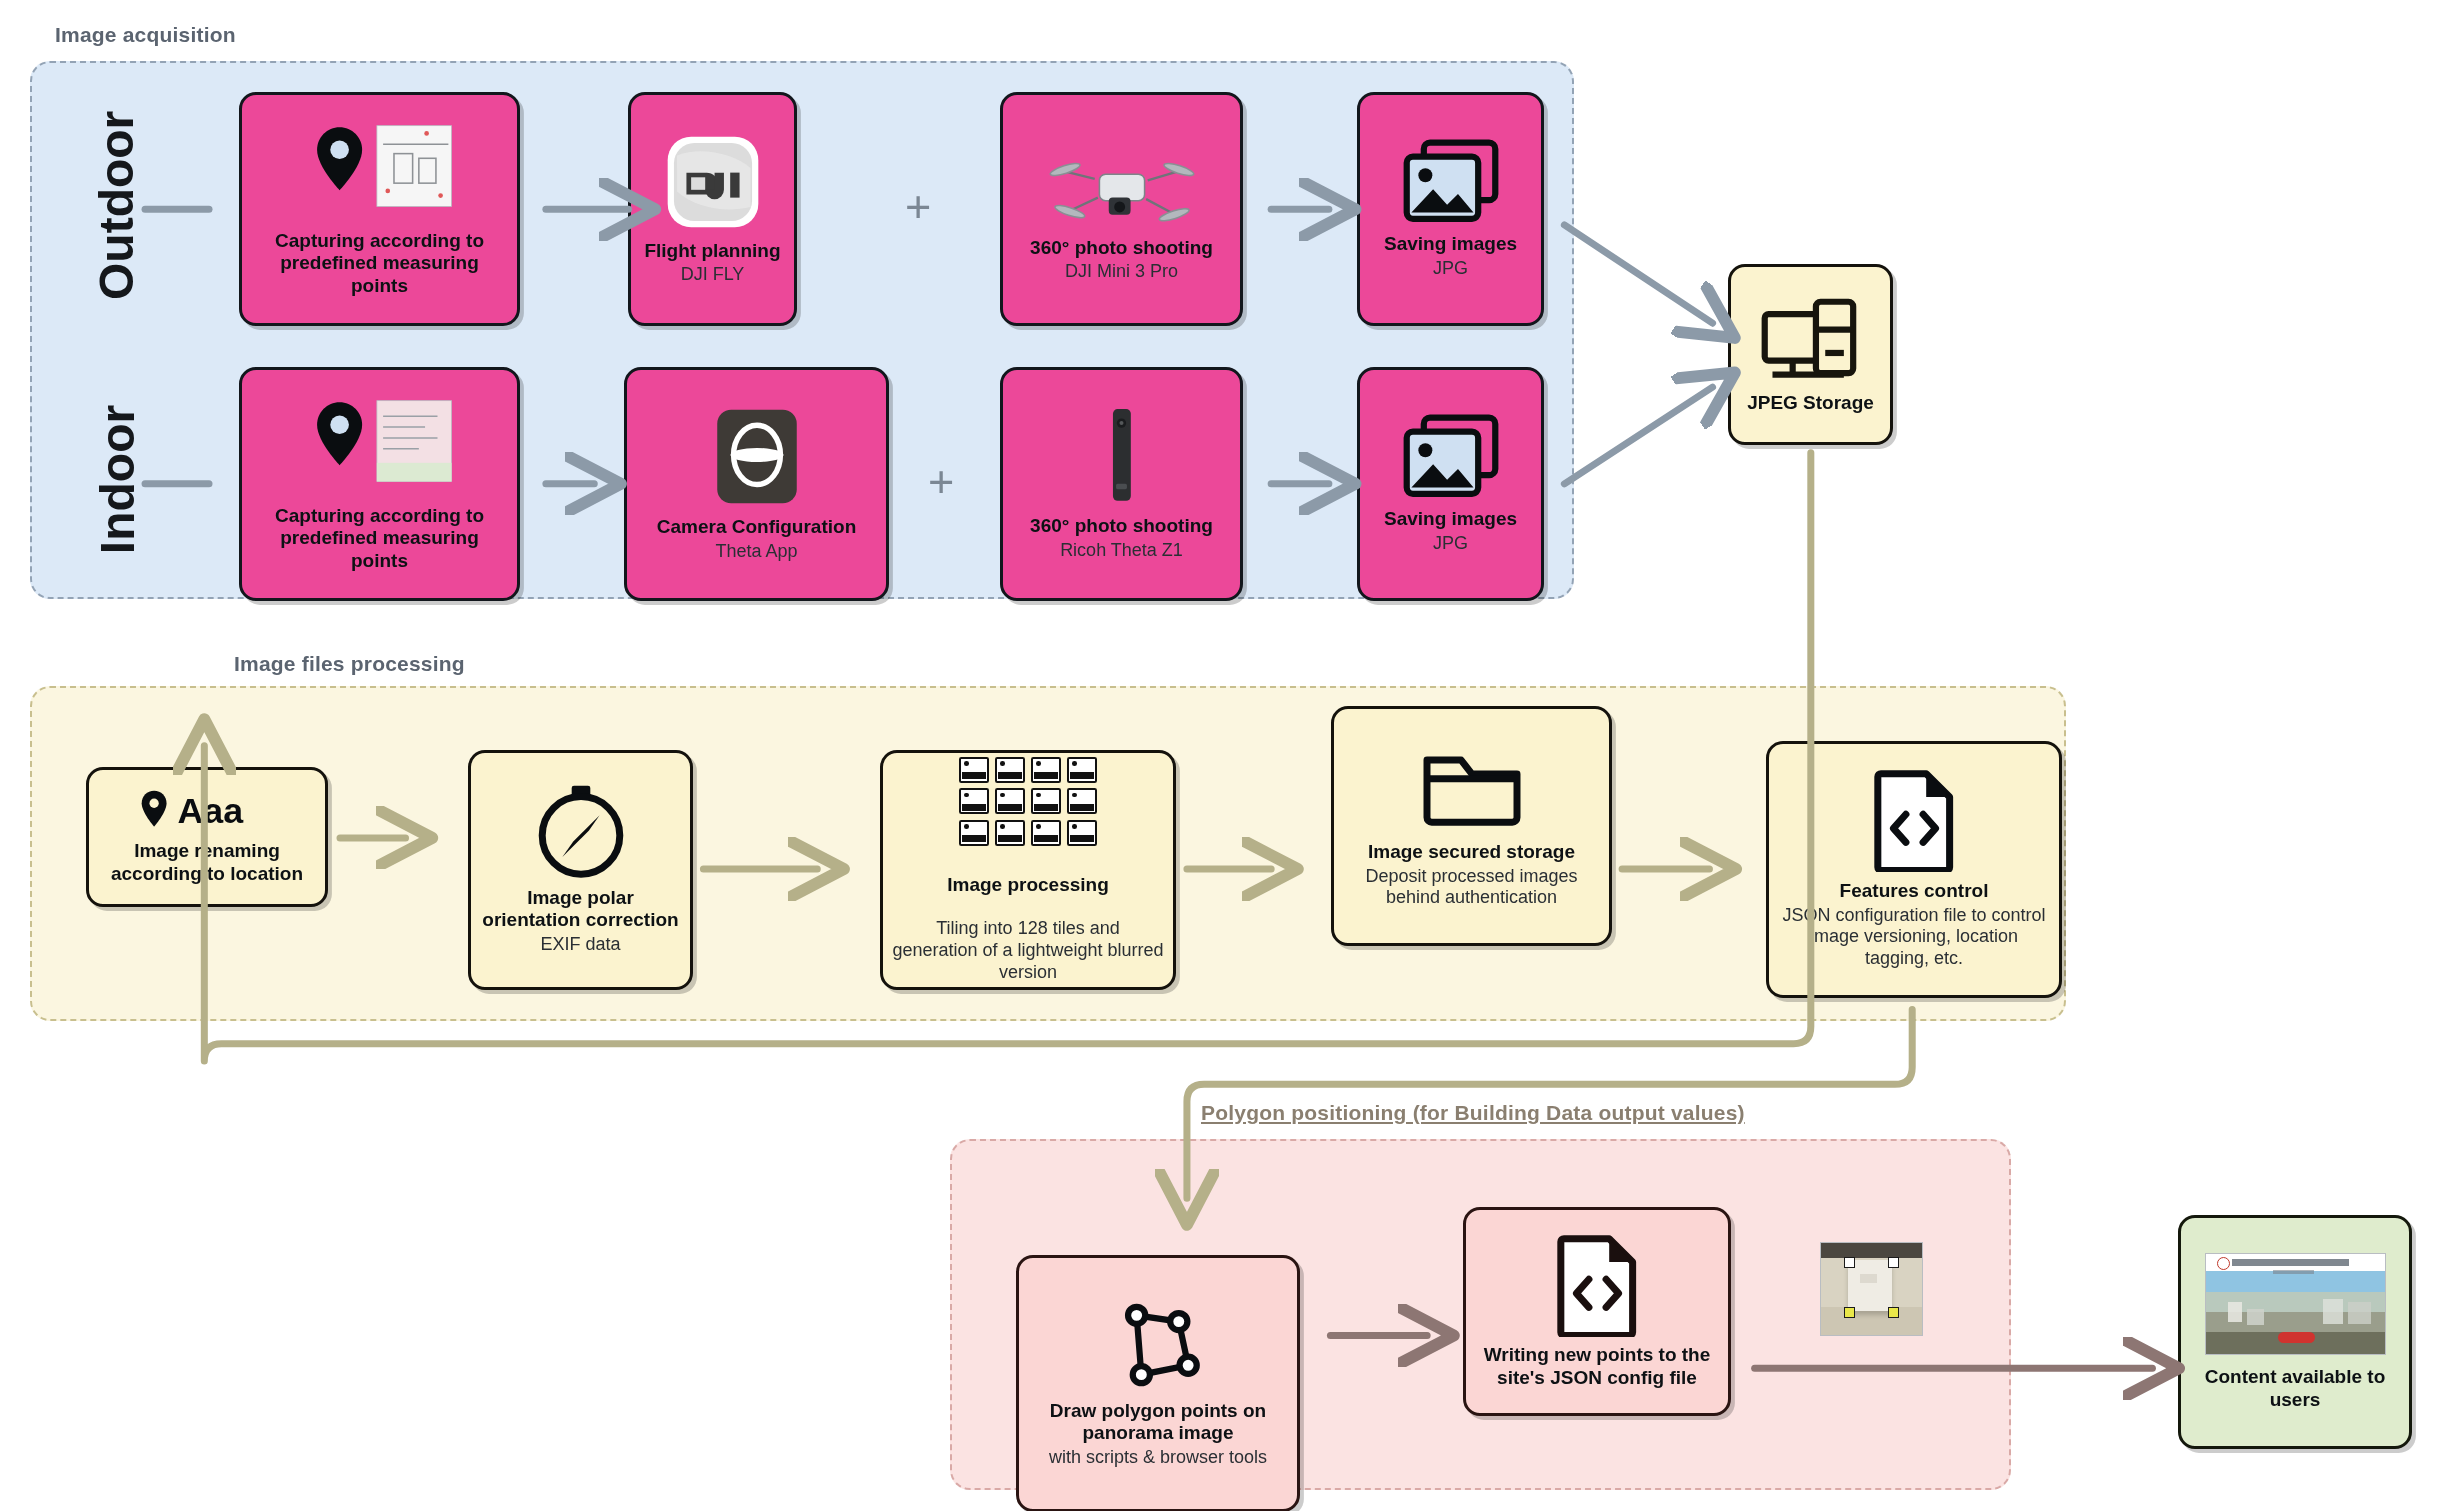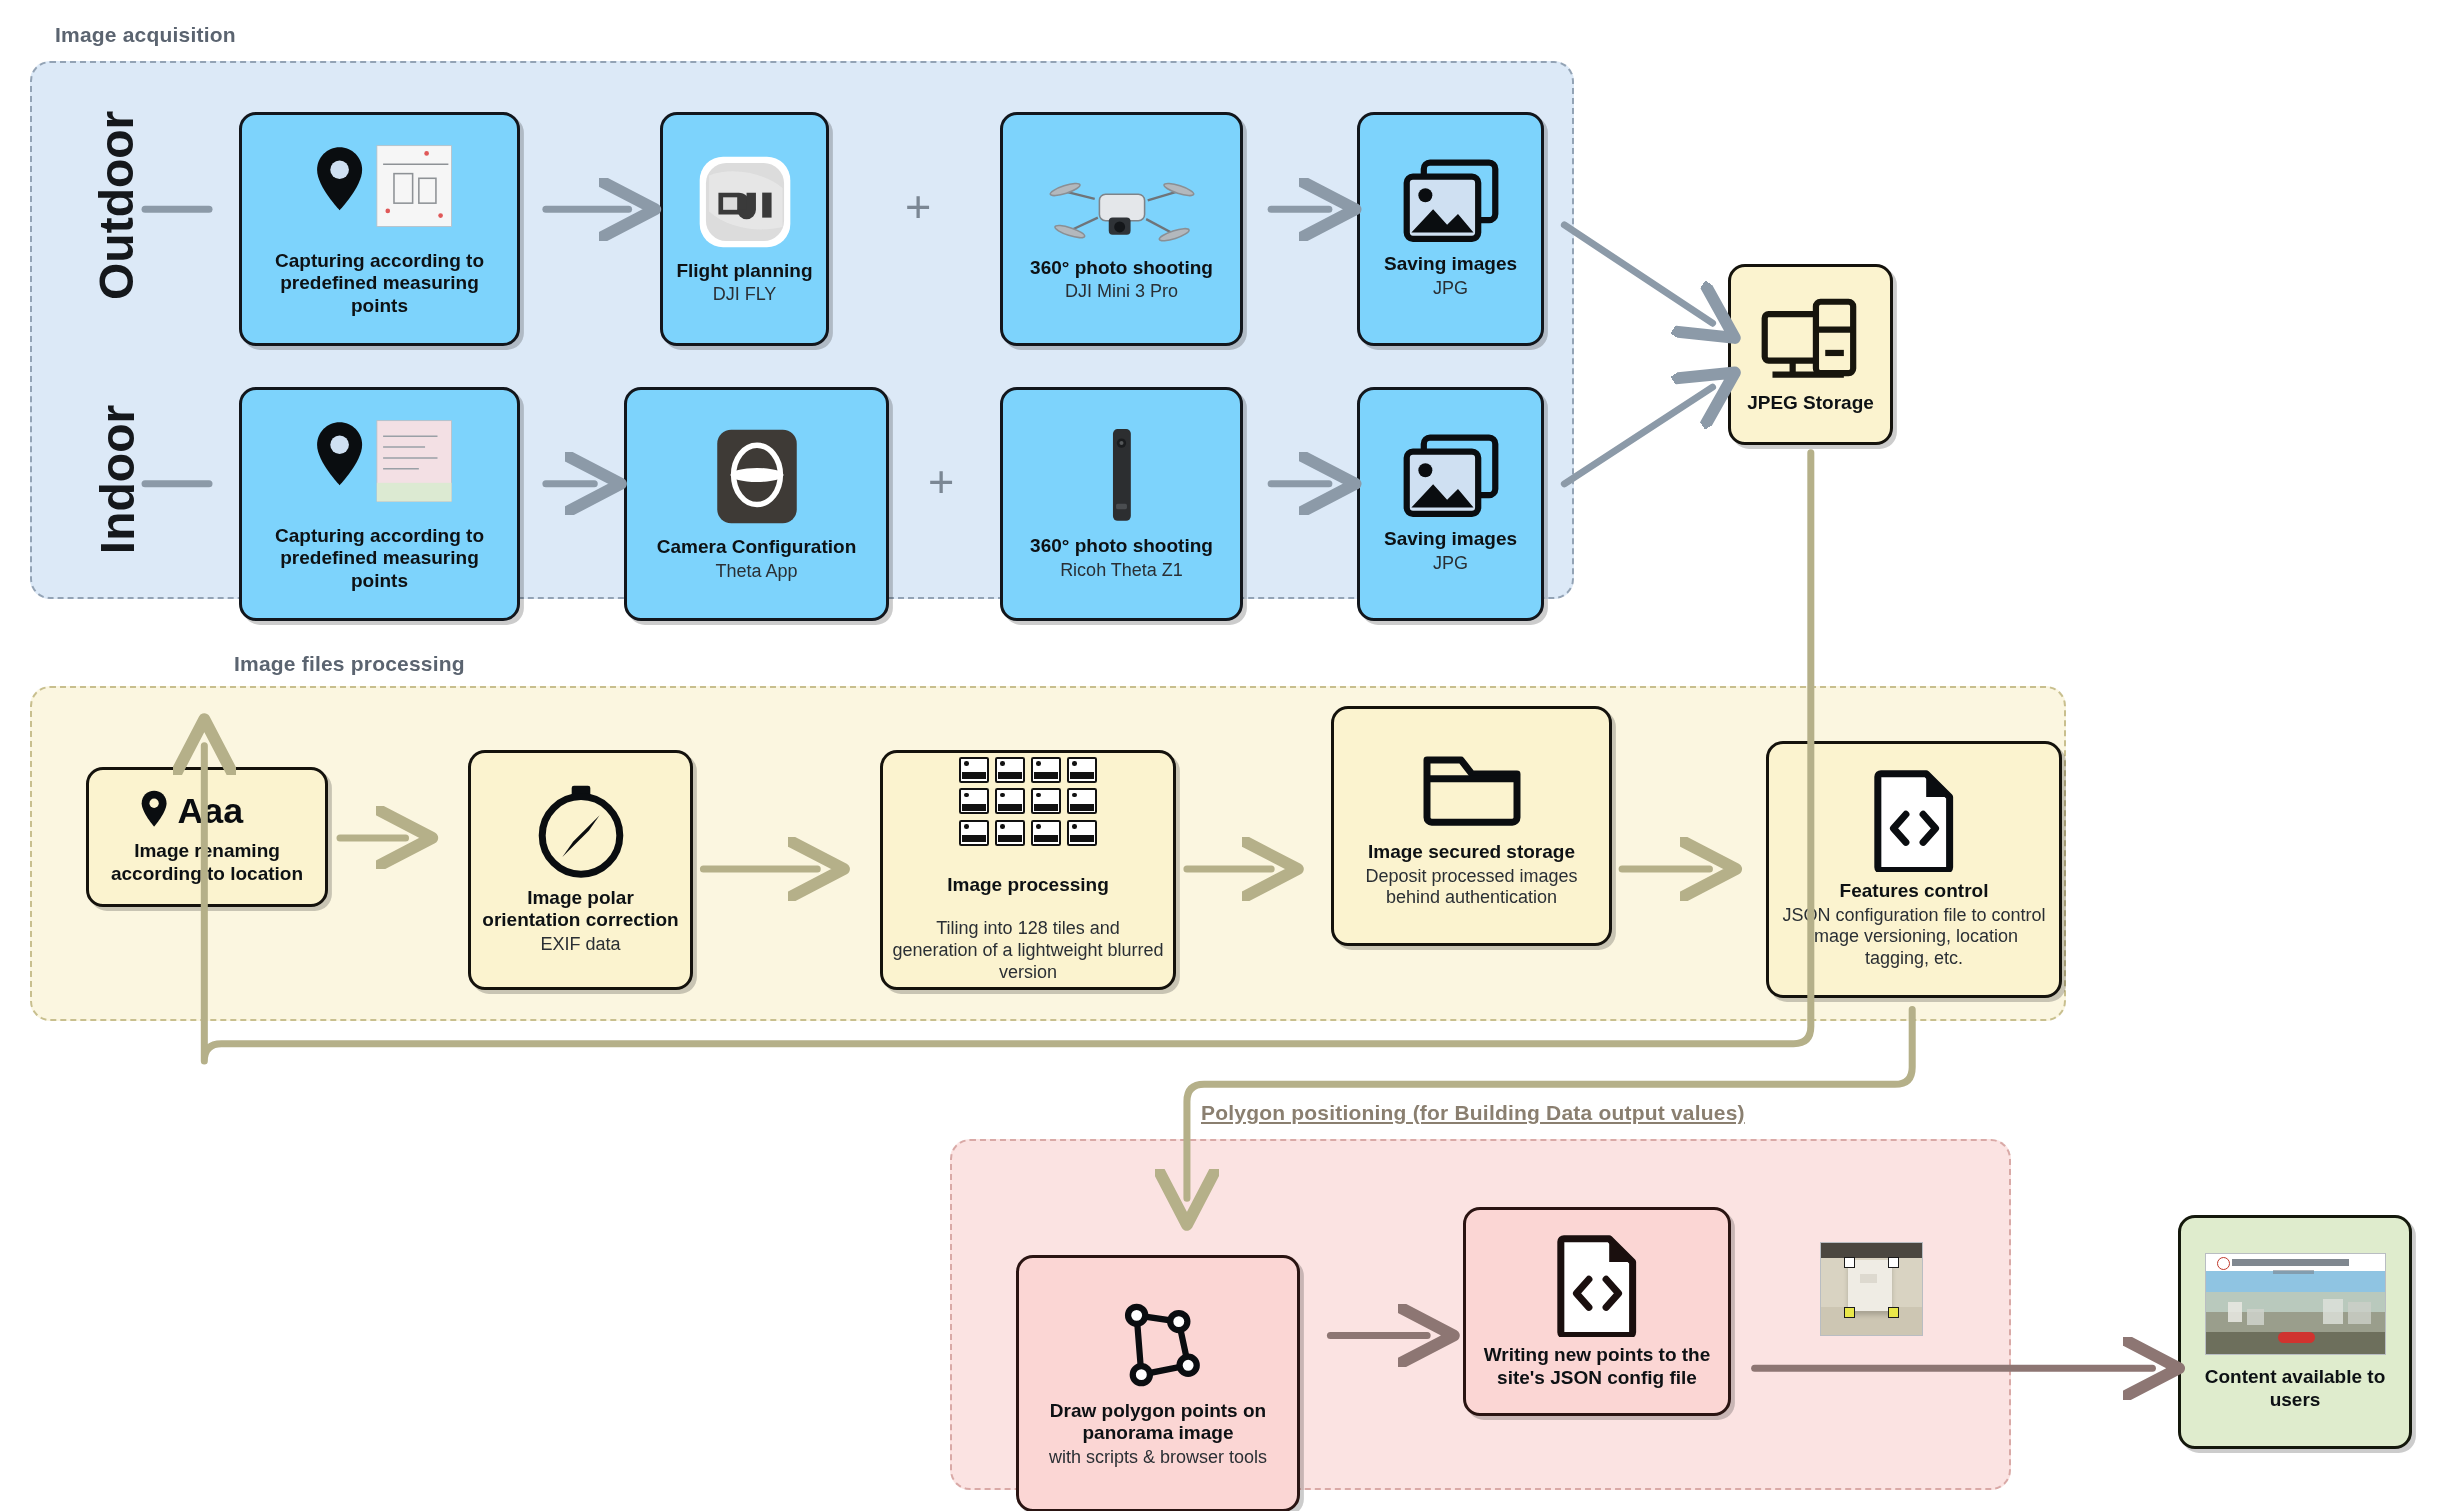--- a/index.html
+++ b/index.html
@@ -34,21 +34,21 @@
     position:absolute;box-sizing:border-box;
     border:3.1px solid #12161c;border-radius:17px;
     display:flex;flex-direction:column;align-items:center;justify-content:center;
     text-align:center;padding:7.8px 9.4px;
     box-shadow:3.9px 3.9px 0 rgba(0,0,0,.20);
   }
   .card .ico{display:flex;align-items:flex-end;justify-content:center;margin-bottom:7.8px;}
   .card .t1{font-weight:bold;font-size:19px;line-height:1.18;color:#0d1114;}
   .card .t2{font-size:18px;line-height:1.2;color:#2a2f34;margin-top:2.3px;}
 
-  .blue{background:#7dd3fc;margin-top:20px;}
+  .blue{background:#ec4899;}
   .cream{background:#fbf3cf;border-color:#14120c;}
   .pink{background:#fbd6d4;border-color:#2a1412;}
   .green{background:#dfeccd;border-color:#14180c;}
 
   
   svg.links{position:absolute;left:0;top:0;width:2462px;height:1512px;overflow:visible;pointer-events:none;}
 
   
   .plus{position:absolute;font-size:45px;line-height:1;color:#7b8794;font-weight:400;}
 
@@ -99,21 +99,21 @@
         <g fill="#e05858">
             <circle cx="160" cy="16" r="3"></circle>
             <circle cx="110" cy="90" r="3"></circle>
             <circle cx="178" cy="96" r="3"></circle>
           </g>
       </svg>
     </div>
     <div class="t1">Capturing according to predefined measuring points</div>
   </div>
 
-  <div class="card blue" style="left:660px;top:92px;width:169px;height:234px;">
+  <div class="card blue" style="left:628px;top:92px;width:169px;height:234px;">
     <div class="ico">
       <svg width="100" height="100" viewBox="0 0 128 128">
         <rect x="6" y="6" width="116" height="116" rx="30" fill="#ffffff"></rect>
         <rect x="14" y="14" width="100" height="100" rx="26" fill="#dcdcdc"></rect>
         <path d="M18 30 C50 18 90 28 112 46 L112 96 C78 104 40 96 18 76 Z" fill="#e8e8e8" opacity=".8"></path>
         <g fill="#3a3a3a">
           <path d="M30 52 h26 a14 14 0 0 1 0 28 h-26 z"></path>
           <rect x="36" y="58" width="18" height="16" fill="#dcdcdc"></rect>
           <path d="M66 52 h12 v22 a12 12 0 0 1 -24 0 h12 z"></path>
           <rect x="86" y="52" width="12" height="32"></rect>

